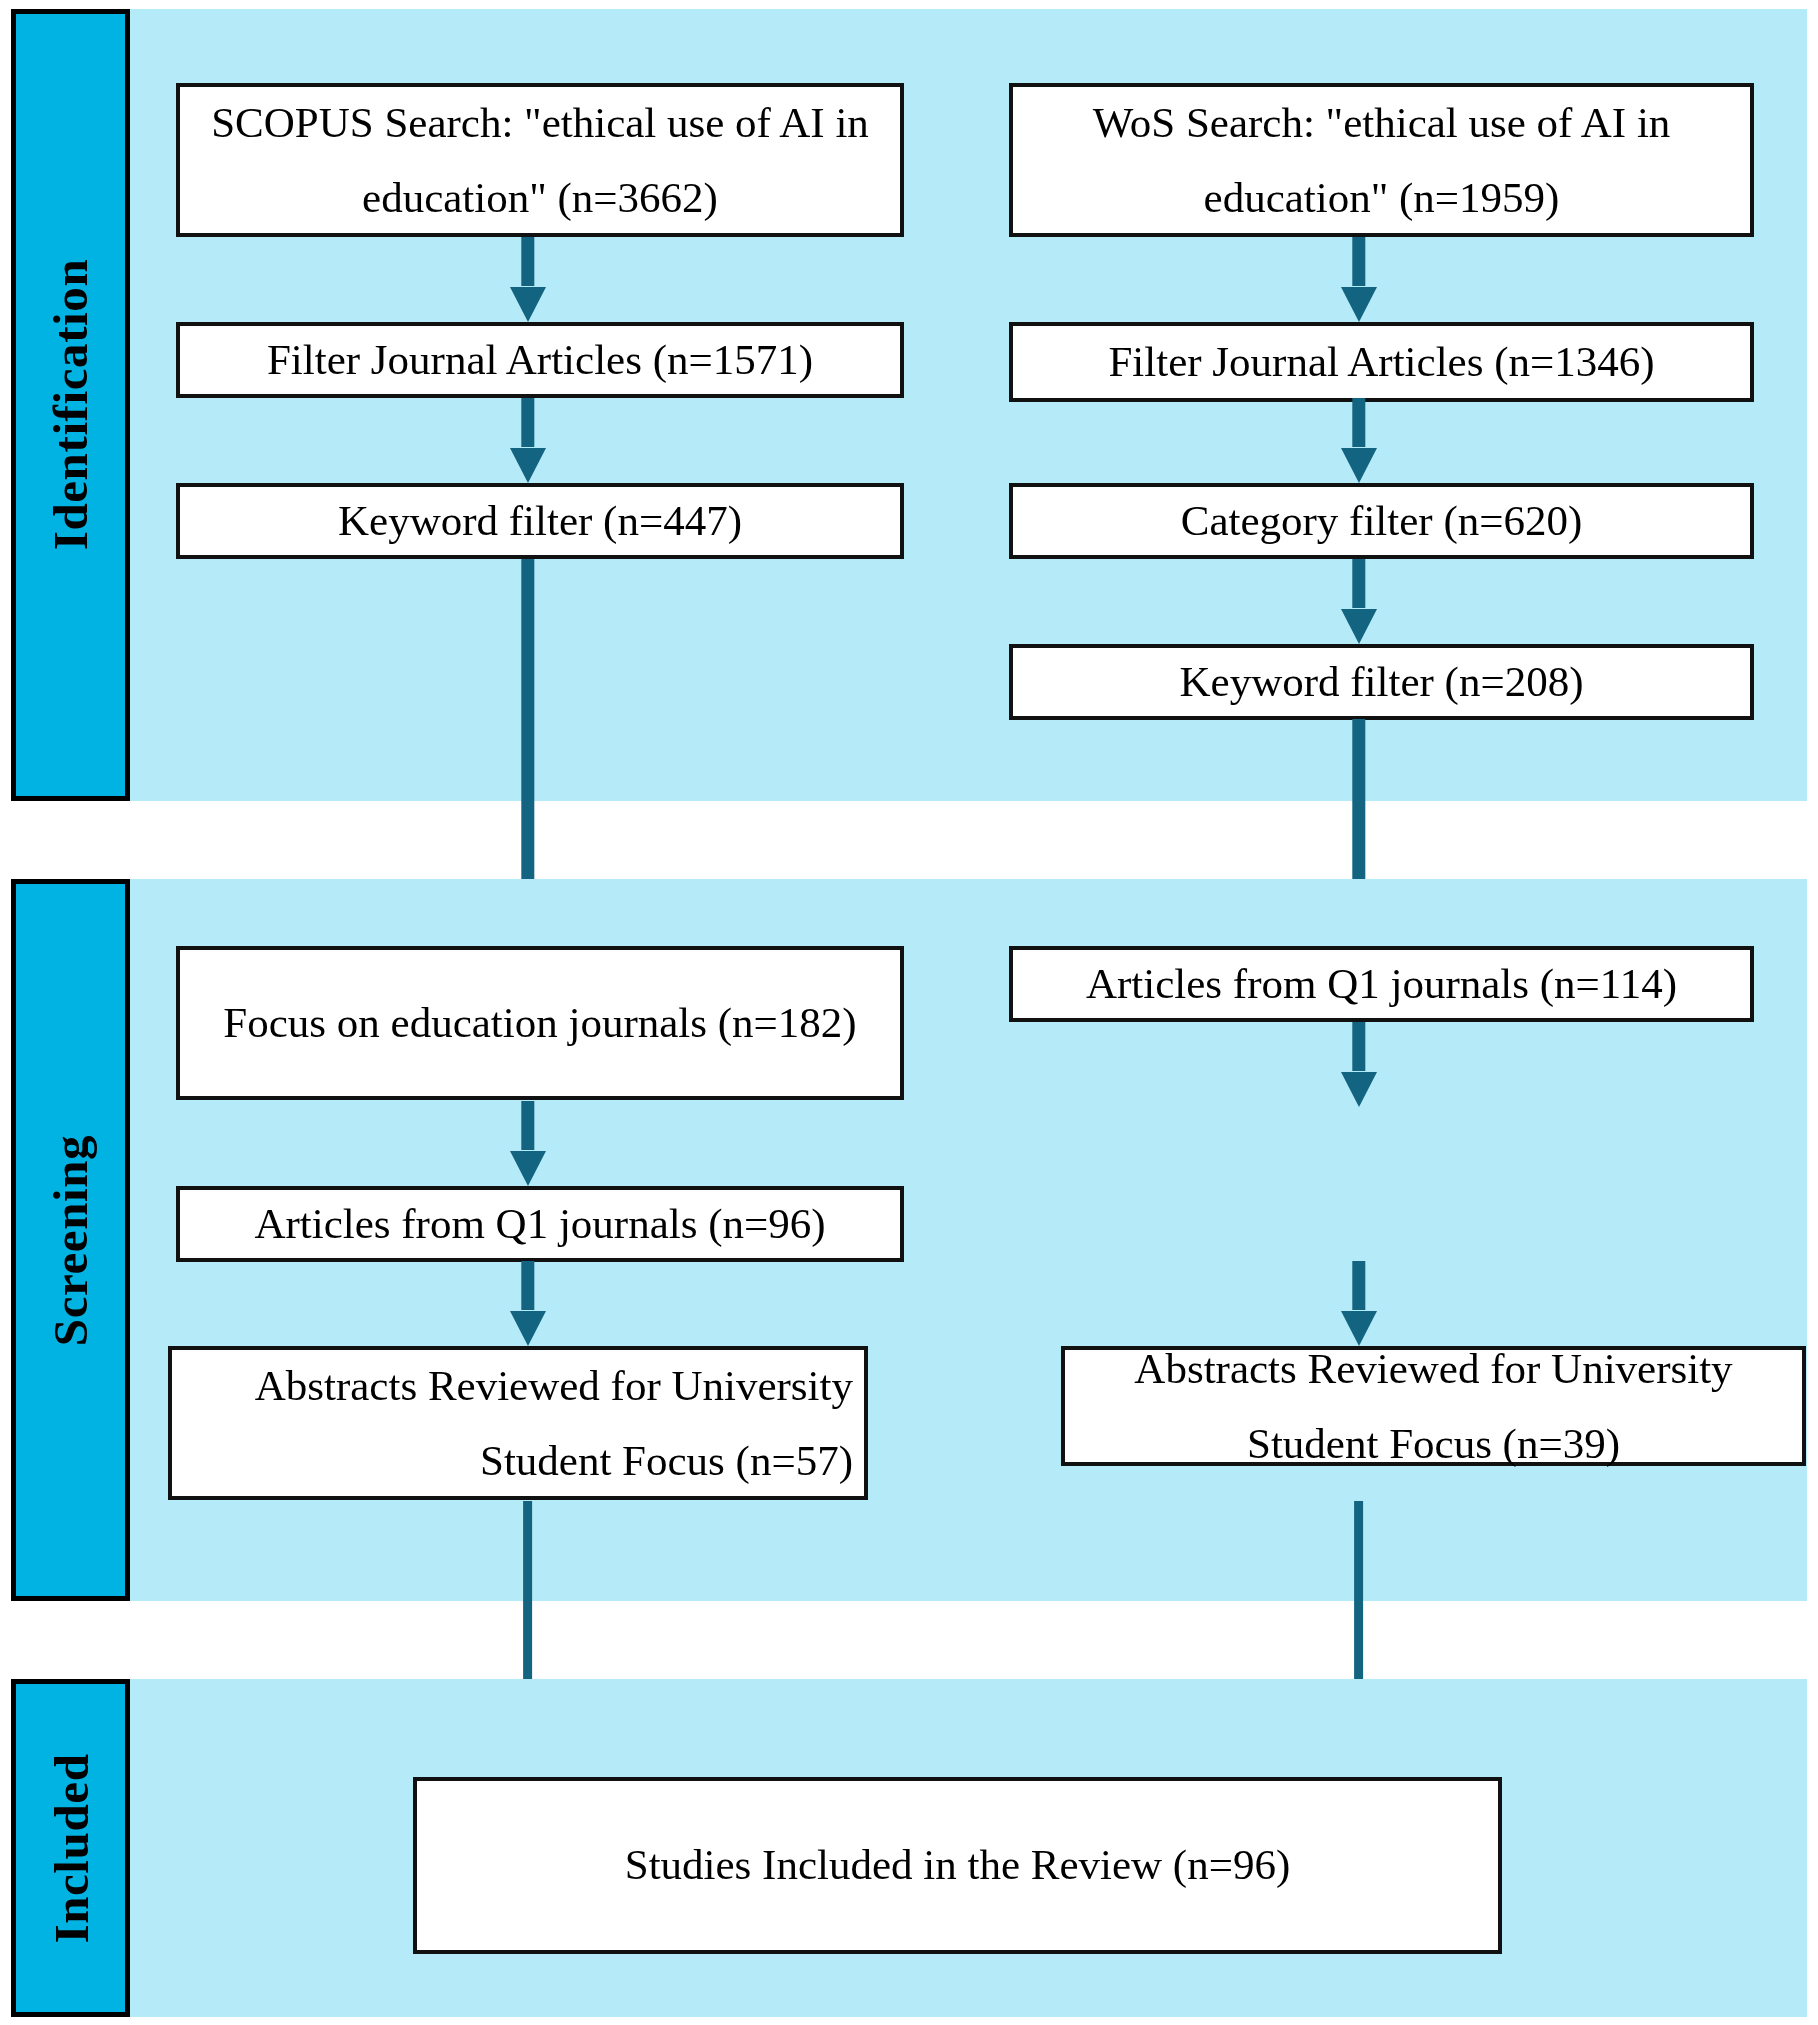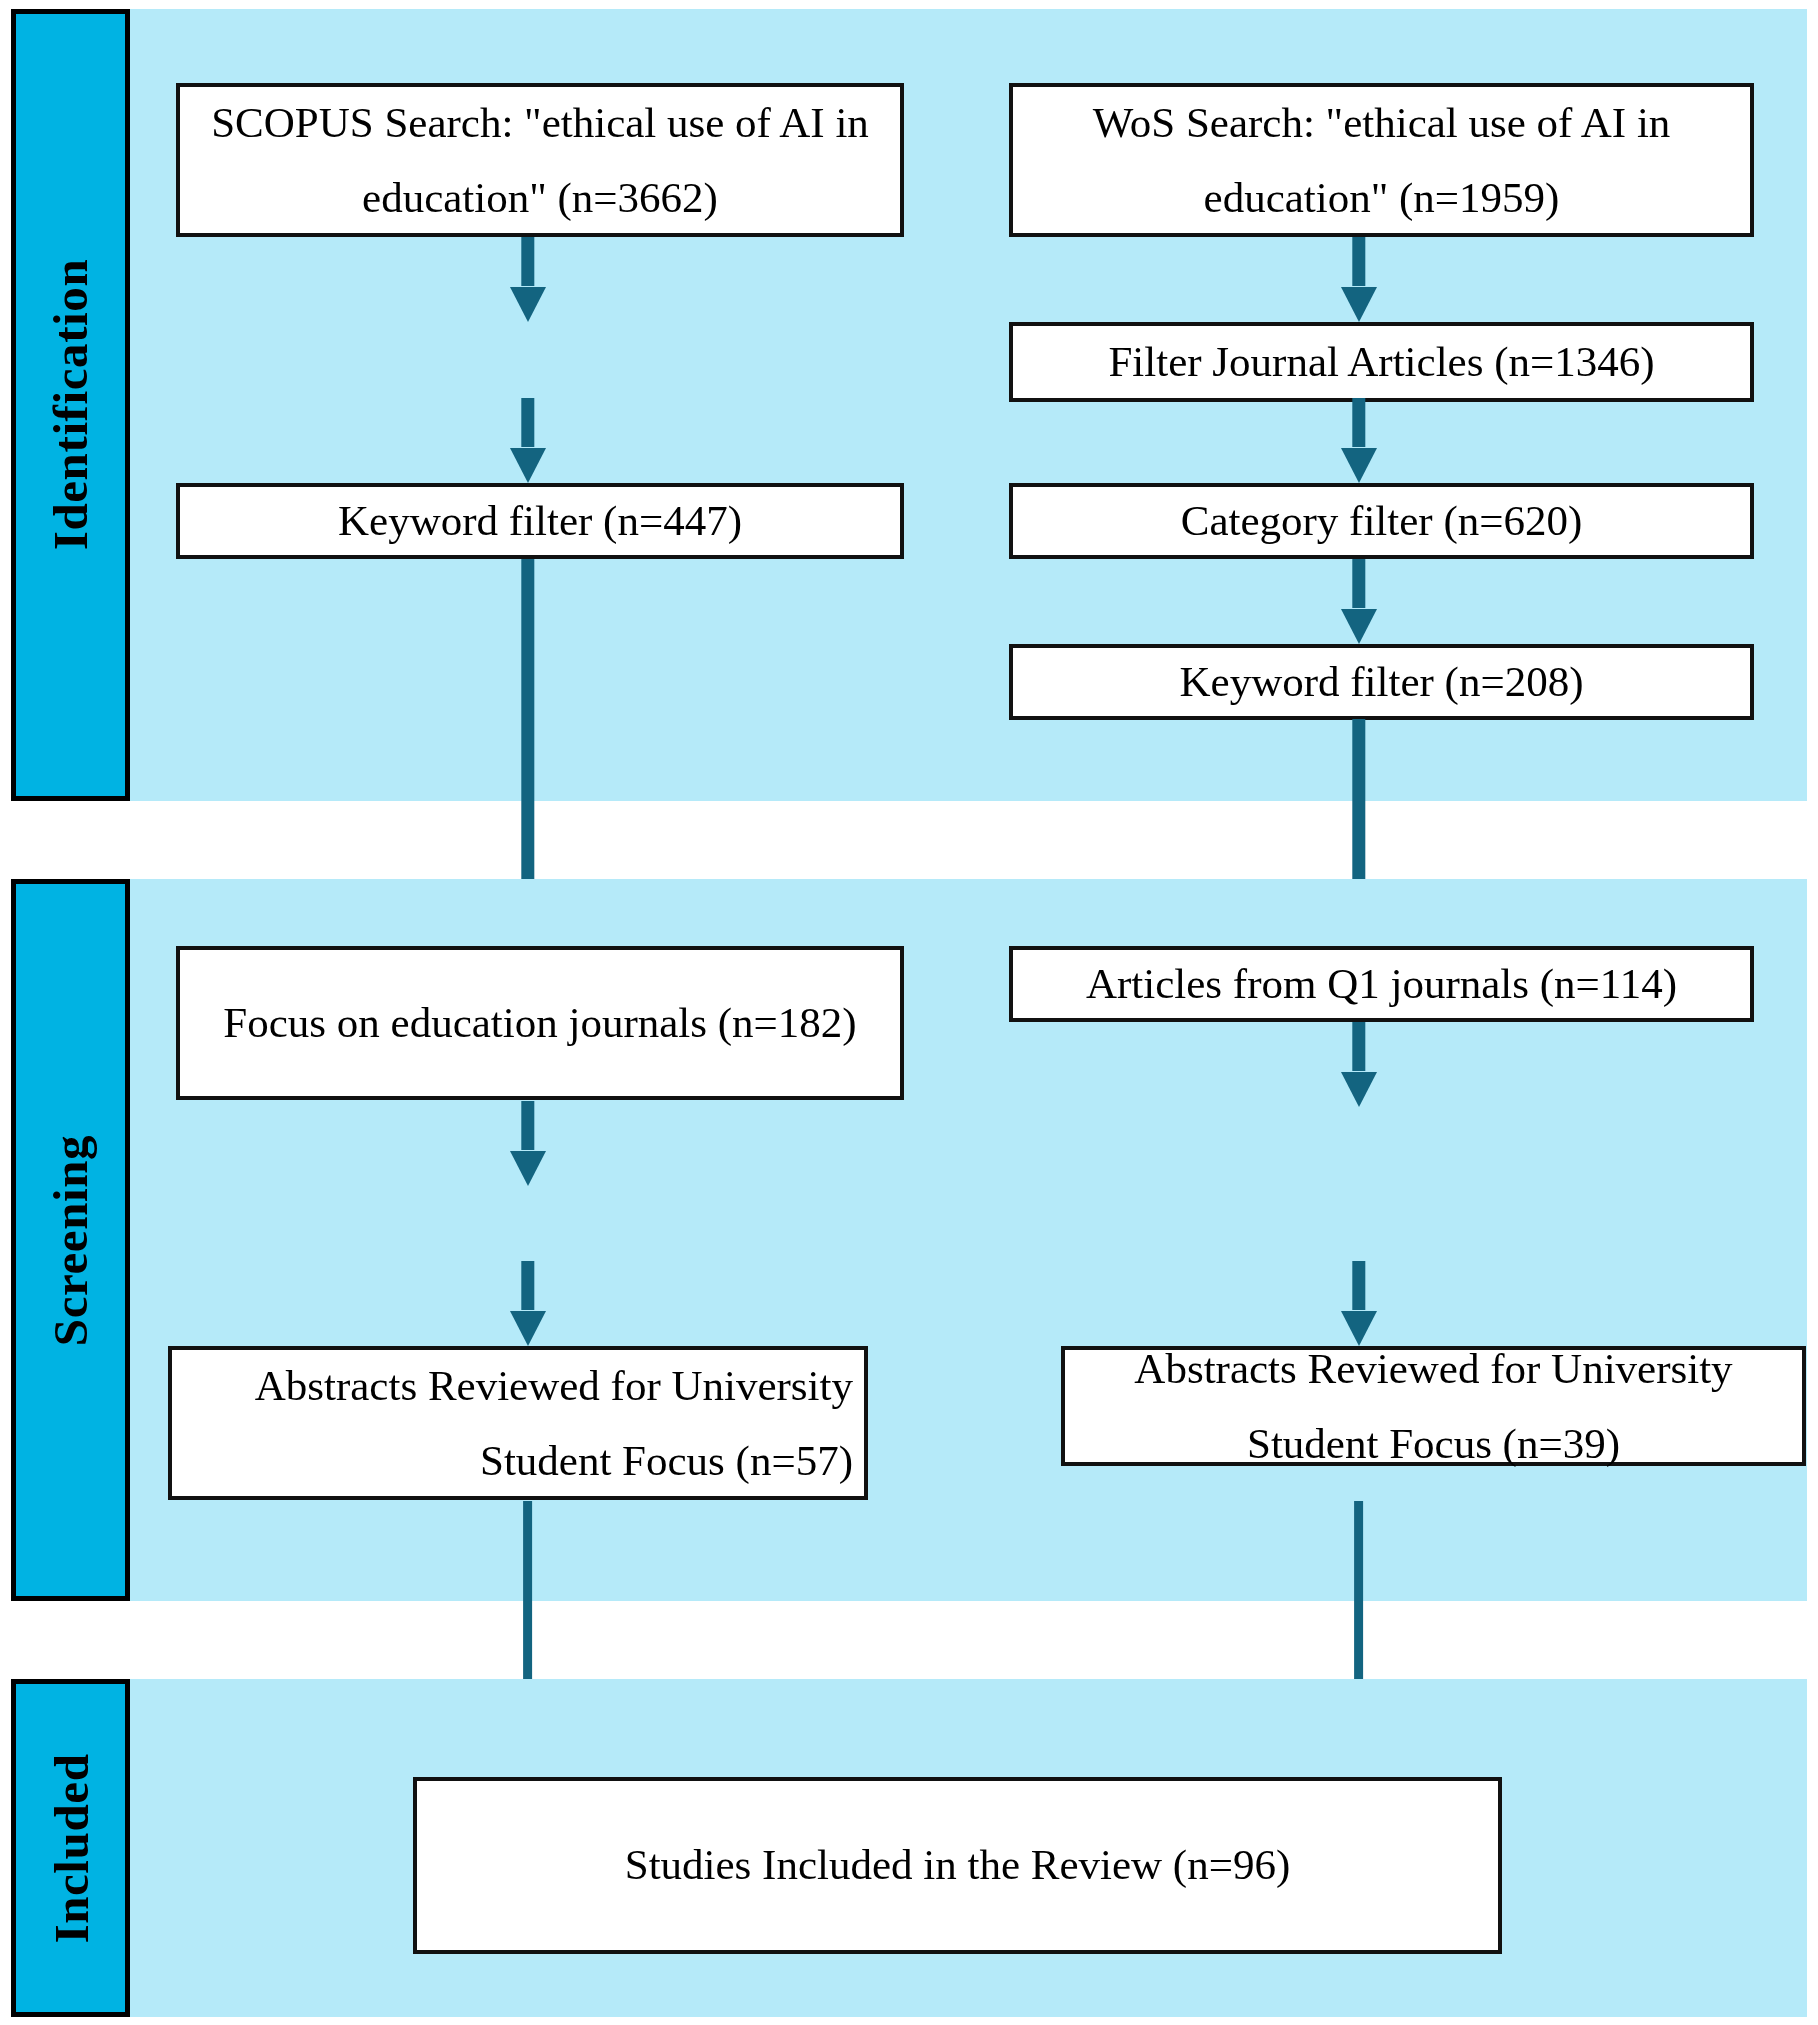--- a/index.html
+++ b/index.html
@@ -100,20 +100,21 @@
     <span class="chip-text">Identification</span>
   </div>
 
   <div class="flow-box two-line" style="left:176px; top:83px; width:728px; height:154px;">SCOPUS Search: "ethical use of AI in education" (n=3662)</div>
 
   <div class="arrow" style="left:509px; top:237px; width:37px; height:85px;">
     <div class="shaft" style="width:13.4px; height:49px;"></div>
     <div class="head"></div>
   </div>
 
+  <div class="flow-box" style="left:176px; top:322px; width:728px; height:76px;">Filter Journal Articles (n=1571)</div>
 
   <div class="arrow" style="left:509px; top:398px; width:37px; height:85px;">
     <div class="shaft" style="width:13.4px; height:49px;"></div>
     <div class="head"></div>
   </div>
 
   <div class="flow-box" style="left:176px; top:483px; width:728px; height:76px;">Keyword filter (n=447)</div>
 
   <div class="arrow thin" style="left:509px; top:559px; width:37px; height:388px;">
     <div class="shaft" style="width:13.4px; height:344px;"></div>
@@ -154,20 +155,21 @@
     <span class="chip-text">Screening</span>
   </div>
 
   <div class="flow-box two-line" style="left:176px; top:946px; width:728px; height:154px;">Focus on education journals (n=182)</div>
 
   <div class="arrow" style="left:509px; top:1101px; width:37px; height:85px;">
     <div class="shaft" style="width:13.4px; height:49px;"></div>
     <div class="head"></div>
   </div>
 
+  <div class="flow-box" style="left:176px; top:1186px; width:728px; height:76px;">Articles from Q1 journals (n=96)</div>
 
   <div class="arrow" style="left:509px; top:1261px; width:37px; height:85px;">
     <div class="shaft" style="width:13.4px; height:49px;"></div>
     <div class="head"></div>
   </div>
 
   <div class="flow-box two-line" style="left:168px; top:1346px; width:700px; height:154px;text-align:right;">Abstracts Reviewed for University Student Focus (n=57)</div>
 
   <div class="arrow thin" style="left:509px; top:1501px; width:37px; height:276px;">
     <div class="shaft" style="width:9.8px; height:232px;"></div>

